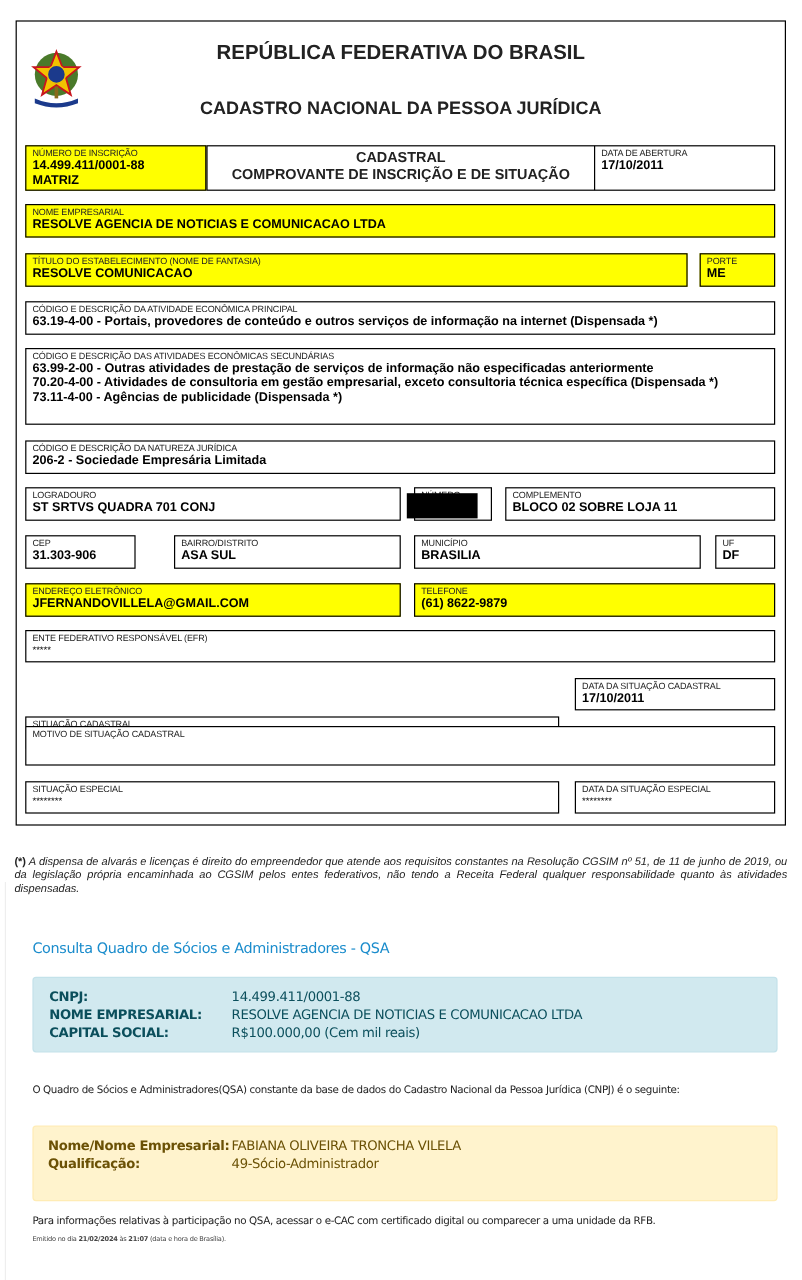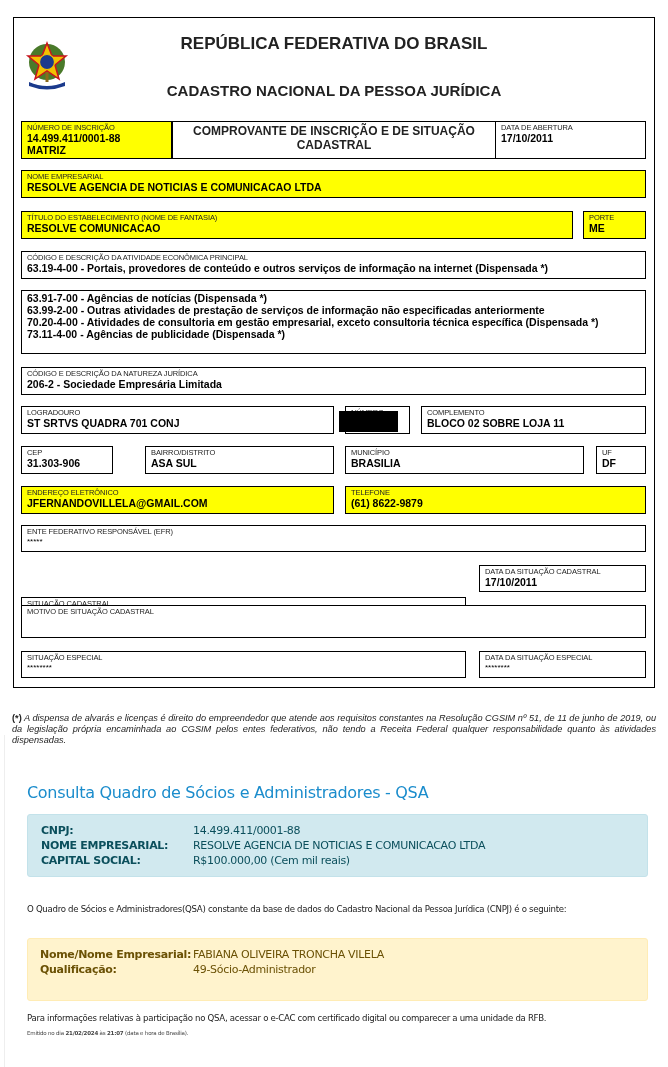--- a/index.html
+++ b/index.html
@@ -15,21 +15,21 @@
   .title1 { position: absolute; left: 0; width: 668px; top: 34px; text-align: center; font-size: 17px; font-weight: bold; color: #222; }
   .title2 { position: absolute; left: 0; width: 668px; top: 82px; text-align: center; font-size: 15px; font-weight: bold; color: #222; }
   .coat { position: absolute; left: 24px; top: 40px; width: 46px; height: 52px; }
   .comp-title { position: absolute; left: 172px; top: 121px; width: 324px; height: 38px; border: 1px solid #000; text-align: center; font-size: 12px; font-weight: bold; color: #222; line-height: 14px; padding-top: 2px; }
   .redact { position: absolute; left: 339px; top: 411px; width: 59px; height: 21px; background: #000; }
 
   .footnote { position: absolute; left: 12px; top: 713px; width: 644px; font-size: 9.2px; font-style: italic; text-align: justify; line-height: 11px; color: #222; }
   .footnote b { font-style: normal; }
 
   .qsa { position: absolute; left: 4px; top: 735px; width: 664px; height: 332px; border-left: 1px solid #eee; }
-  .qsa-title { position: absolute; left: 27px; top: 783px; font-family: "DejaVu Sans", sans-serif; font-size: 16px; color: #1a8ccc; letter-spacing: -0.3px; }
+  .qsa-title { position: absolute; left: 27px; top: 783px; font-family: "DejaVu Sans", sans-serif; font-size: 12px; color: #1a8ccc; letter-spacing: -0.3px; }
   .info-box { position: absolute; left: 27px; top: 814px; width: 621px; height: 63px; background: #d1e9ef; border-radius: 3px; border: 1px solid #c3e2ea; }
   .warn-box { position: absolute; left: 27px; top: 938px; width: 621px; height: 63px; background: #fff3cd; border-radius: 3px; border: 1px solid #ffecb5; }
   .row { position: absolute; font-family: "DejaVu Sans", sans-serif; font-size: 11px; letter-spacing: -0.3px; line-height: 15px; white-space: nowrap; }
   .info-box .k { color: #0b4f5c; font-weight: bold; }
   .info-box .v { color: #0b4f5c; }
   .warn-box .k { color: #6b5105; font-weight: bold; }
   .warn-box .v { color: #6b5105; }
   .qsa-text { position: absolute; left: 27px; top: 904px; font-family: "DejaVu Sans", sans-serif; font-size: 8.6px; letter-spacing: -0.3px; color: #222; white-space: nowrap; }
   .qsa-text2 { position: absolute; left: 27px; top: 1013px; font-family: "DejaVu Sans", sans-serif; font-size: 8.6px; letter-spacing: -0.3px; color: #222; white-space: nowrap; }
   .emit { position: absolute; left: 27px; top: 1030px; font-family: "DejaVu Sans", sans-serif; font-size: 5.5px; letter-spacing: -0.2px; color: #444; white-space: nowrap; }
@@ -49,22 +49,22 @@
 
 <div class="title1">REPÚBLICA FEDERATIVA DO BRASIL</div>
 <div class="title2">CADASTRO NACIONAL DA PESSOA JURÍDICA</div>
 
 <div class="box yel" style="left:21px;top:121px;width:151px;height:38px;">
   <div class="lbl">NÚMERO DE INSCRIÇÃO</div>
   <div class="val">14.499.411/0001-88</div>
   <div class="val">MATRIZ</div>
 </div>
 <div class="comp-title">
+  <div>CADASTRAL</div>
   <div>COMPROVANTE DE INSCRIÇÃO E DE SITUAÇÃO</div>
-  <div>CADASTRAL</div>
 </div>
 <div class="box" style="left:495px;top:121px;width:151px;height:38px;">
   <div class="lbl">DATA DE ABERTURA</div>
   <div class="val">17/10/2011</div>
 </div>
 
 <div class="box yel" style="left:21px;top:170px;width:625px;height:28px;">
   <div class="lbl">NOME EMPRESARIAL</div>
   <div class="val">RESOLVE AGENCIA DE NOTICIAS E COMUNICACAO LTDA</div>
 </div>
@@ -77,21 +77,21 @@
   <div class="lbl">PORTE</div>
   <div class="val">ME</div>
 </div>
 
 <div class="box" style="left:21px;top:251px;width:625px;height:28px;">
   <div class="lbl">CÓDIGO E DESCRIÇÃO DA ATIVIDADE ECONÔMICA PRINCIPAL</div>
   <div class="val">63.19-4-00 - Portais, provedores de conteúdo e outros serviços de informação na internet (Dispensada *)</div>
 </div>
 
 <div class="box" style="left:21px;top:290px;width:625px;height:64px;">
-  <div class="val">63.91-7-00 - Agências de notícias (Dispensada *)</div>
+  <div class="lbl">CÓDIGO E DESCRIÇÃO DAS ATIVIDADES ECONÔMICAS SECUNDÁRIAS</div>
   <div class="val">63.99-2-00 - Outras atividades de prestação de serviços de informação não especificadas anteriormente</div>
   <div class="val">70.20-4-00 - Atividades de consultoria em gestão empresarial, exceto consultoria técnica específica (Dispensada *)</div>
   <div class="val">73.11-4-00 - Agências de publicidade (Dispensada *)</div>
 </div>
 
 <div class="box" style="left:21px;top:367px;width:625px;height:28px;">
   <div class="lbl">CÓDIGO E DESCRIÇÃO DA NATUREZA JURÍDICA</div>
   <div class="val">206-2 - Sociedade Empresária Limitada</div>
 </div>
 

